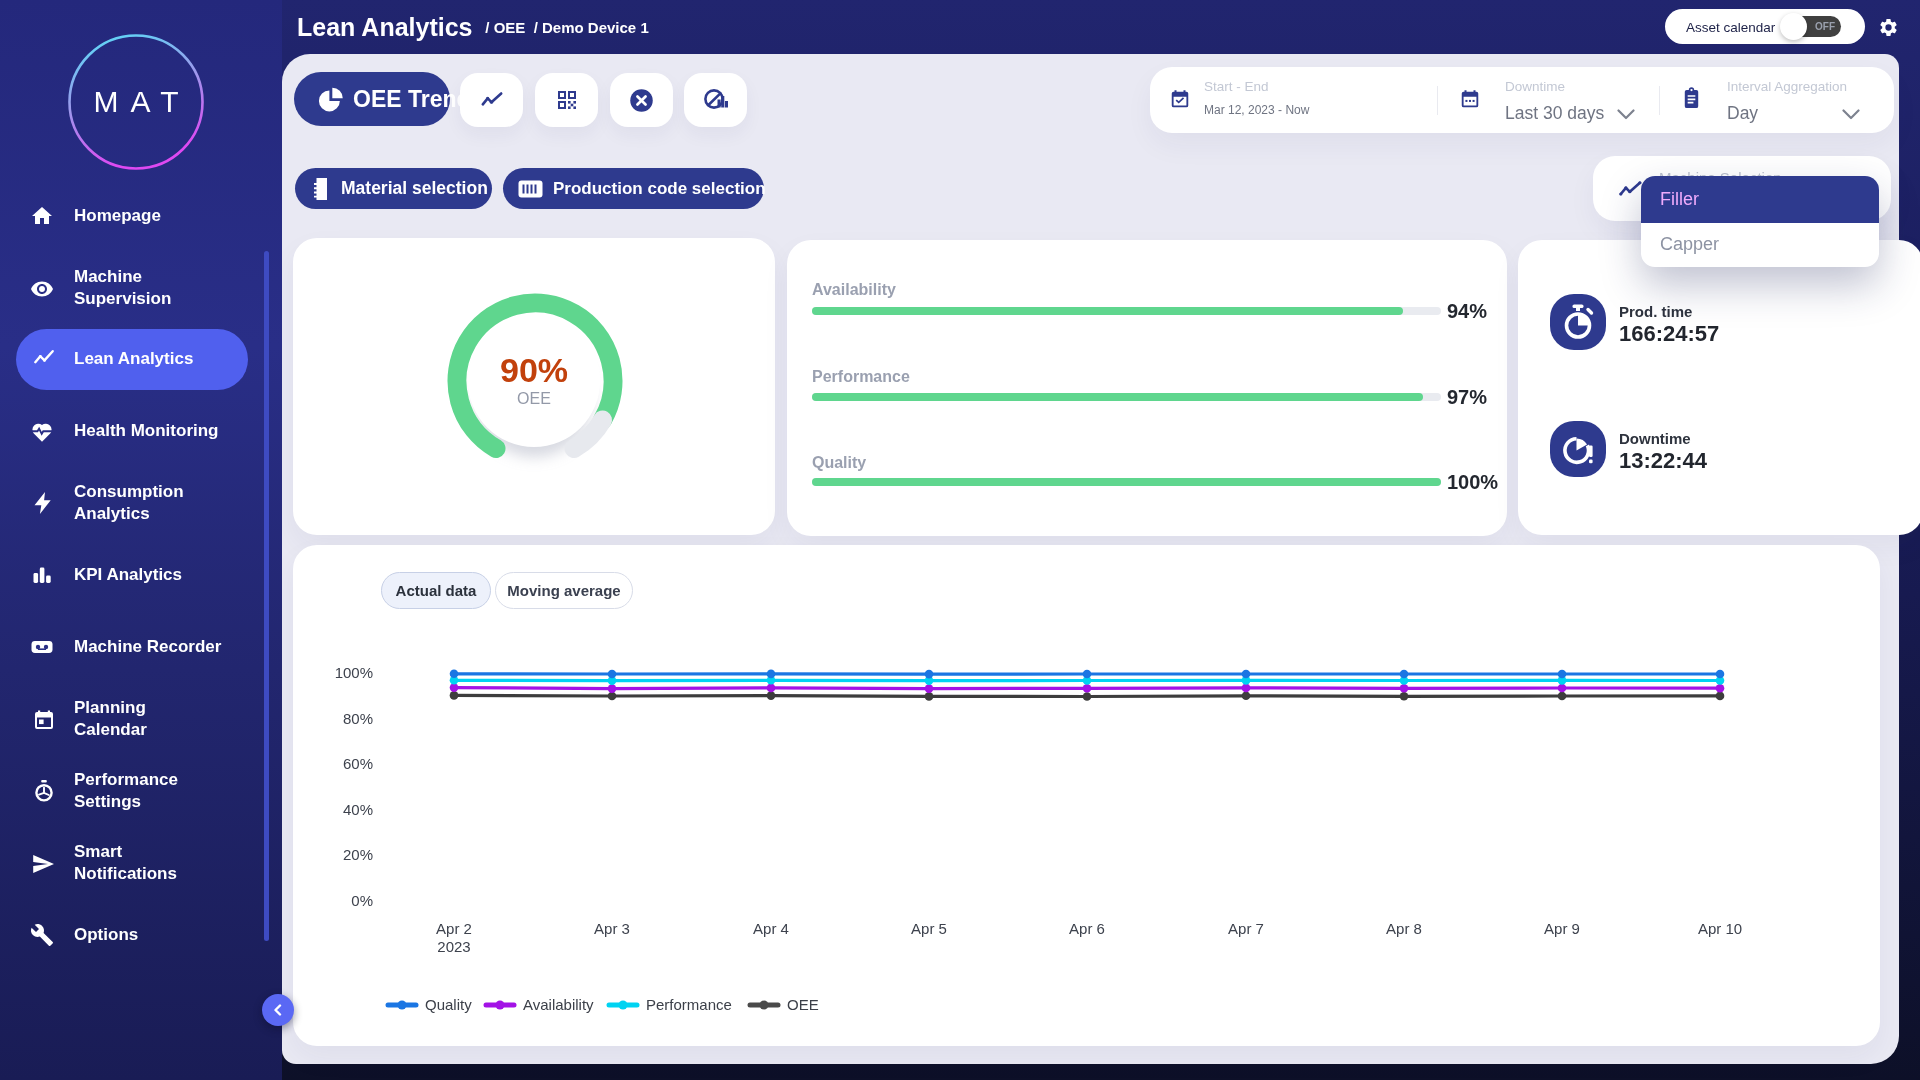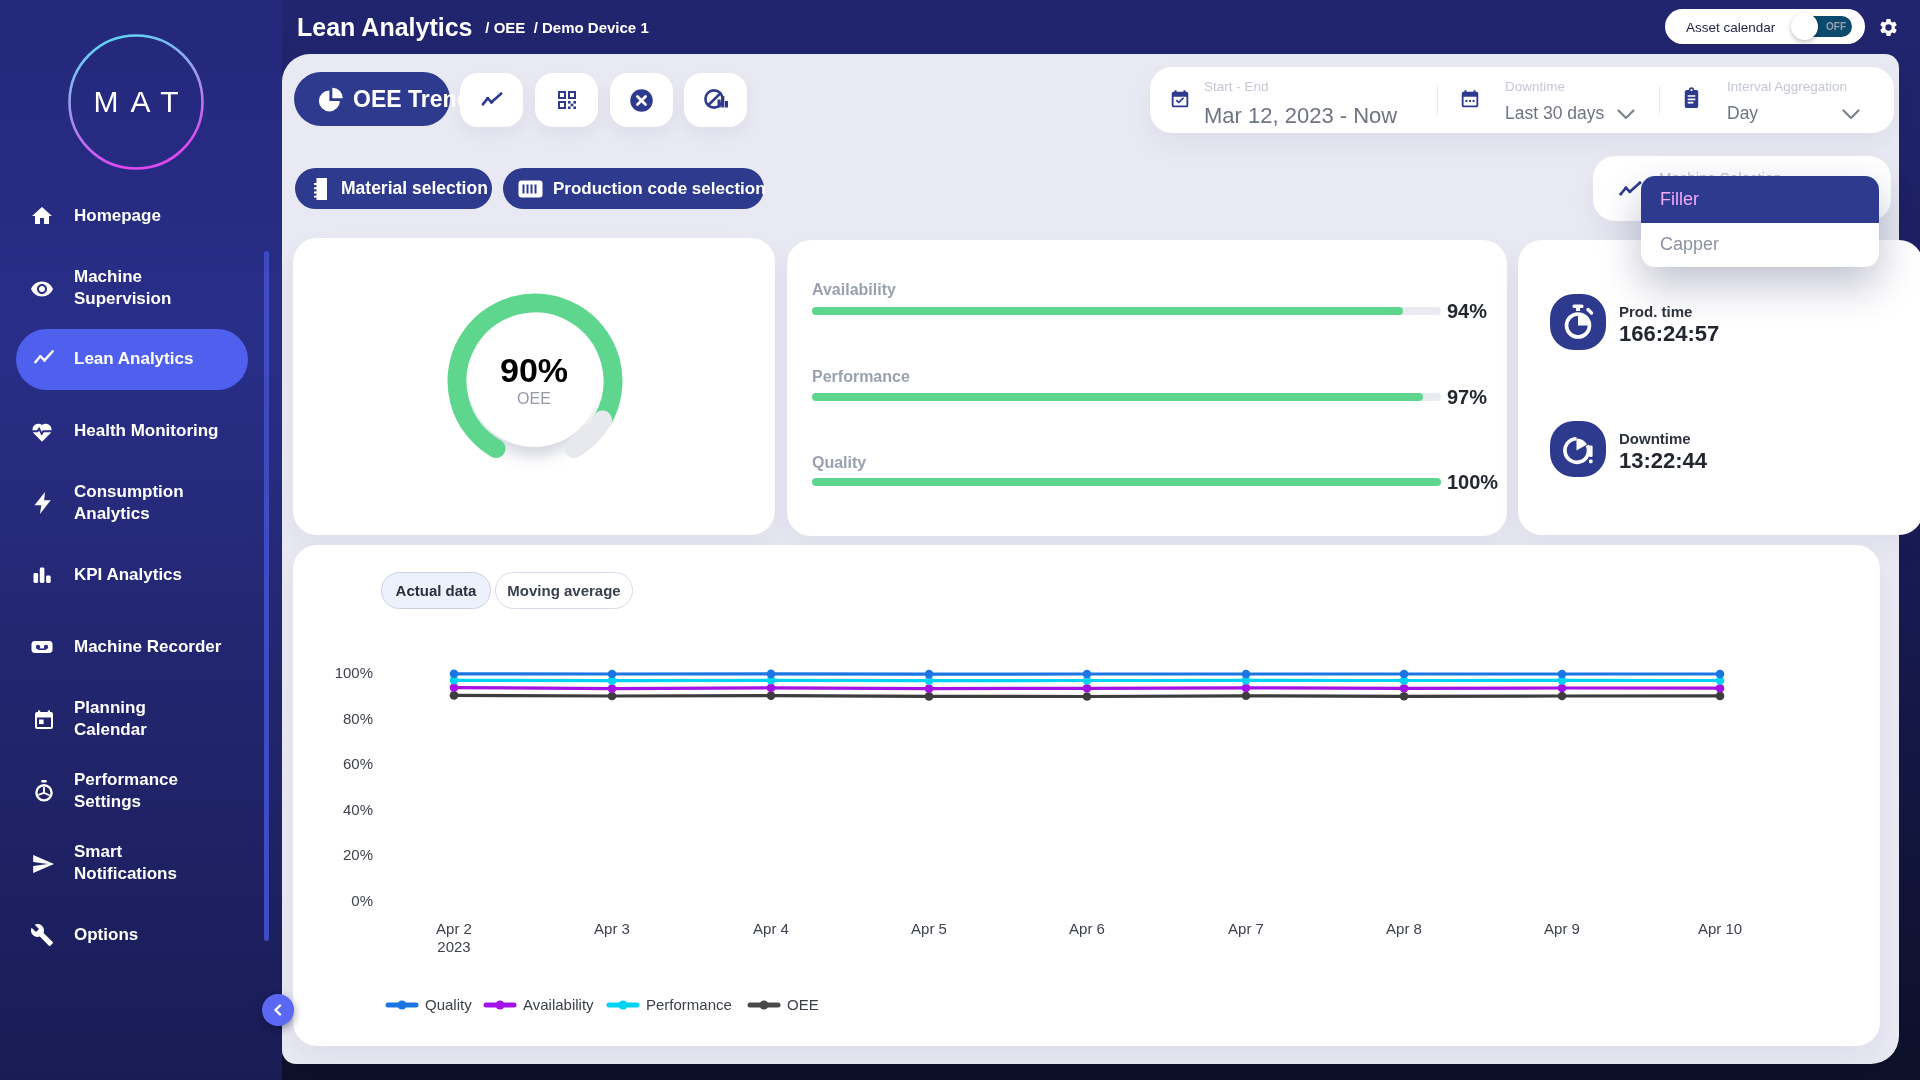--- a/index.html
+++ b/index.html
@@ -130,21 +130,21 @@
 </div>
 
 <div class="card" id="datecard" style="left:1150px;top:67px;width:744px;height:66px;border-radius:22px;">
   <div style="position:absolute;left:287px;top:19px;width:1px;height:29px;background:#e9eaf0;"></div>
   <div style="position:absolute;left:509px;top:19px;width:1px;height:29px;background:#e9eaf0;"></div>
   <svg style="position:absolute;left:19px;top:21px;" width="22" height="22" viewBox="0 0 24 24" fill="#2e3a8e">
     <path d="M19 4h-1V2.5h-2.2V4H8.2V2.5H6V4H5a2 2 0 0 0-2 2v13a2 2 0 0 0 2 2h14a2 2 0 0 0 2-2V6a2 2 0 0 0-2-2zm0 15H5V9.5h14V19z"></path>
     <path d="M10.6 17 7.2 13.8l1.3-1.3 2.1 1.9 4.6-4.4 1.3 1.4z" fill="#2e3a8e"></path>
   </svg>
   <div style="position:absolute;left:54px;top:12px;font-size:13.5px;color:#c3c8d4;">Start - End</div>
-  <div style="position:absolute;left:54px;top:36px;font-size:22px;color:#6f7482;">Mar 12, 2023 - Now</div>
+  <div style="position:absolute;left:54px;top:36px;font-size:12px;color:#6f7482;">Mar 12, 2023 - Now</div>
 
   <svg style="position:absolute;left:309px;top:21px;" width="22" height="22" viewBox="0 0 24 24" fill="#2e3a8e">
     <path d="M19 4h-1V2.5h-2.2V4H8.2V2.5H6V4H5a2 2 0 0 0-2 2v13a2 2 0 0 0 2 2h14a2 2 0 0 0 2-2V6a2 2 0 0 0-2-2zm0 15H5V9.5h14V19z"></path>
     <rect x="7" y="13" width="2.2" height="2.2"></rect>
       <rect x="10.9" y="13" width="2.2" height="2.2"></rect>
       <rect x="14.8" y="13" width="2.2" height="2.2"></rect>
   </svg>
   <div style="position:absolute;left:355px;top:12px;font-size:13.5px;color:#c3c8d4;">Downtime</div>
   <div style="position:absolute;left:355px;top:36px;font-size:17.5px;color:#6f7482;">Last 30 days</div>
   <svg style="position:absolute;left:467px;top:42px;" width="18" height="11" viewBox="0 0 18 11" fill="none" stroke="#7d828f" stroke-width="2.2" stroke-linecap="round" stroke-linejoin="round">
@@ -194,21 +194,21 @@
   </div>
   <div style="position:absolute;left:19px;top:58px;font-size:18px;color:#8d93a3;">Capper</div>
 </div>
 
 <div class="card" style="left:293px;top:238px;width:482px;height:297px;">
   <div style="position:absolute;left:175px;top:77px;width:132px;height:132px;border-radius:50%;background:#fff;box-shadow:0 18px 14px -8px rgba(150,155,175,.38);"></div>
   <svg style="position:absolute;left:152px;top:53px;" width="180" height="180" viewBox="0 0 180 180">
     <path d="M 51 157.55 A 78 78 0 1 1 157.55 129" fill="none" stroke="#5fd68e" stroke-width="19" stroke-linecap="round"></path>
     <path d="M 157.55 129 A 78 78 0 0 1 129 157.55" fill="none" stroke="#e7e9ee" stroke-width="19" stroke-linecap="round"></path>
   </svg>
-  <div style="position:absolute;left:0;top:113px;width:482px;text-align:center;font-size:34px;font-weight:bold;color:#000000;">90%</div>
+  <div style="position:absolute;left:0;top:113px;width:482px;text-align:center;font-size:34px;font-weight:bold;color:#c2410c;">90%</div>
   <div style="position:absolute;left:0;top:152px;width:482px;text-align:center;font-size:16px;color:#9399a8;">OEE</div>
 </div>
 
 <div class="card" style="left:787px;top:240px;width:720px;height:296px;">
   <div class="bar-label" style="left:25px;top:41px;">Availability</div>
   <div class="bar-track" style="left:25px;top:67px;">
       <div class="bar-fill" style="width:591px;"></div>
     </div>
   <div class="bar-val" style="left:660px;top:60px;">94%</div>
 
@@ -448,21 +448,21 @@
   </div>
 </div>
 
 <div id="topbar-title">
   <span style="font-size:25px;font-weight:bold;">Lean Analytics</span>
   <span style="font-size:15px;font-weight:bold;position:relative;top:-3px;">&nbsp; / OEE &nbsp;/ Demo Device 1</span>
 </div>
 
 <div id="asset-pill">
   <div style="position:absolute;left:21px;top:11px;font-size:13.5px;font-weight:normal;color:#1d2147;">Asset calendar</div>
-  <div style="position:absolute;left:129px;top:7px;width:58px;height:21px;background:#0c4a6e;border-radius:11px;">
+  <div style="position:absolute;left:118px;top:7px;width:58px;height:21px;background:#404040;border-radius:11px;">
     <div style="position:absolute;right:6px;top:5px;font-size:10px;font-weight:bold;color:#9aa0ad;">OFF</div>
     <div style="position:absolute;left:-3px;top:-3px;width:27px;height:27px;border-radius:50%;background:#fff;box-shadow:0 2px 5px rgba(0,0,0,.25);"></div>
   </div>
 </div>
 
 <svg id="gear" style="position:absolute;left:1878px;top:17px;" width="21" height="21" viewBox="0 0 24 24" fill="#fff">
   <path d="M19.14 12.94c.04-.3.06-.61.06-.94 0-.32-.02-.64-.07-.94l2.03-1.58a.49.49 0 0 0 .12-.61l-1.92-3.32a.49.49 0 0 0-.59-.22l-2.39.96c-.5-.38-1.03-.7-1.62-.94l-.36-2.54a.48.48 0 0 0-.48-.41h-3.84c-.24 0-.43.17-.47.41l-.36 2.54c-.59.24-1.13.57-1.62.94l-2.39-.96a.48.48 0 0 0-.59.22L2.74 8.87c-.12.21-.08.47.12.61l2.03 1.58c-.05.3-.09.63-.09.94s.02.64.07.94l-2.03 1.58a.49.49 0 0 0-.12.61l1.92 3.32c.12.22.37.29.59.22l2.39-.96c.5.38 1.03.7 1.62.94l.36 2.54c.05.24.24.41.48.41h3.84c.24 0 .44-.17.47-.41l.36-2.54c.59-.24 1.13-.56 1.62-.94l2.39.96c.22.08.47 0 .59-.22l1.92-3.32c.12-.22.07-.47-.12-.61l-2.01-1.58zM12 15.6A3.6 3.6 0 1 1 12 8.4a3.6 3.6 0 0 1 0 7.2z"></path>
 </svg>
 
 </body></html>

